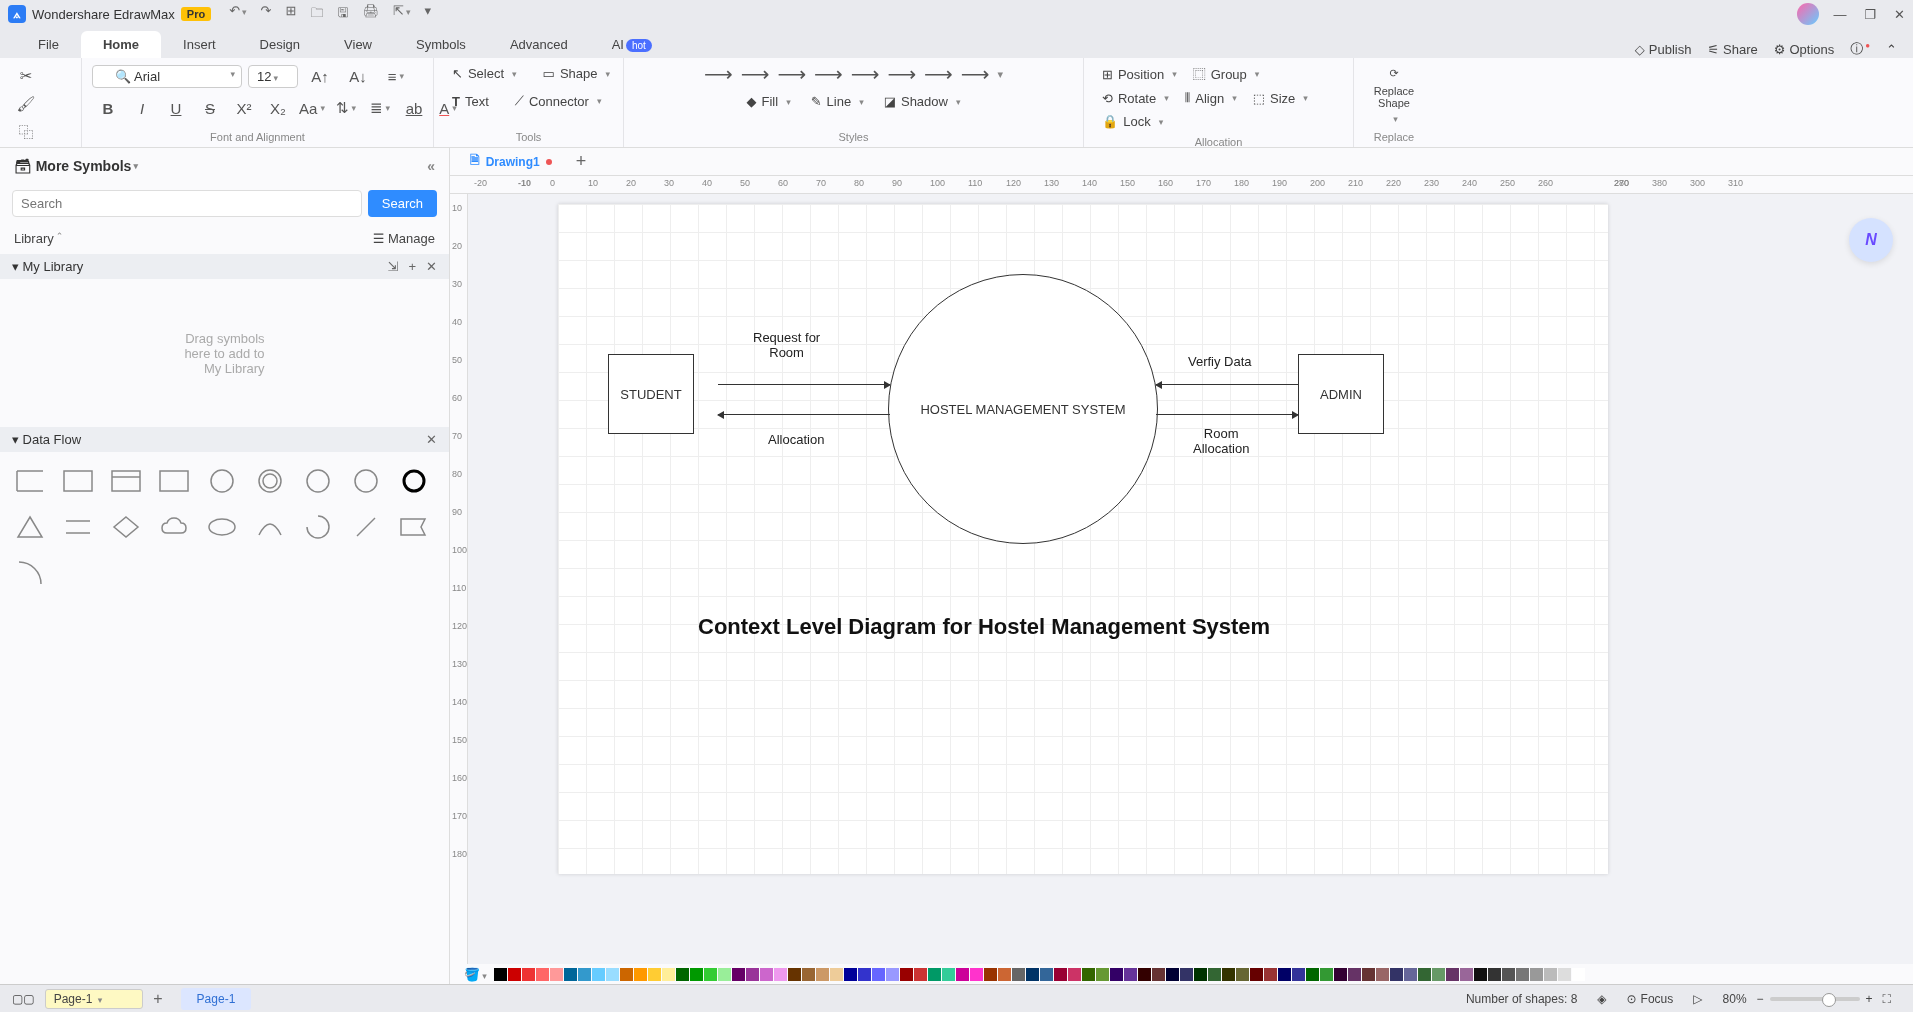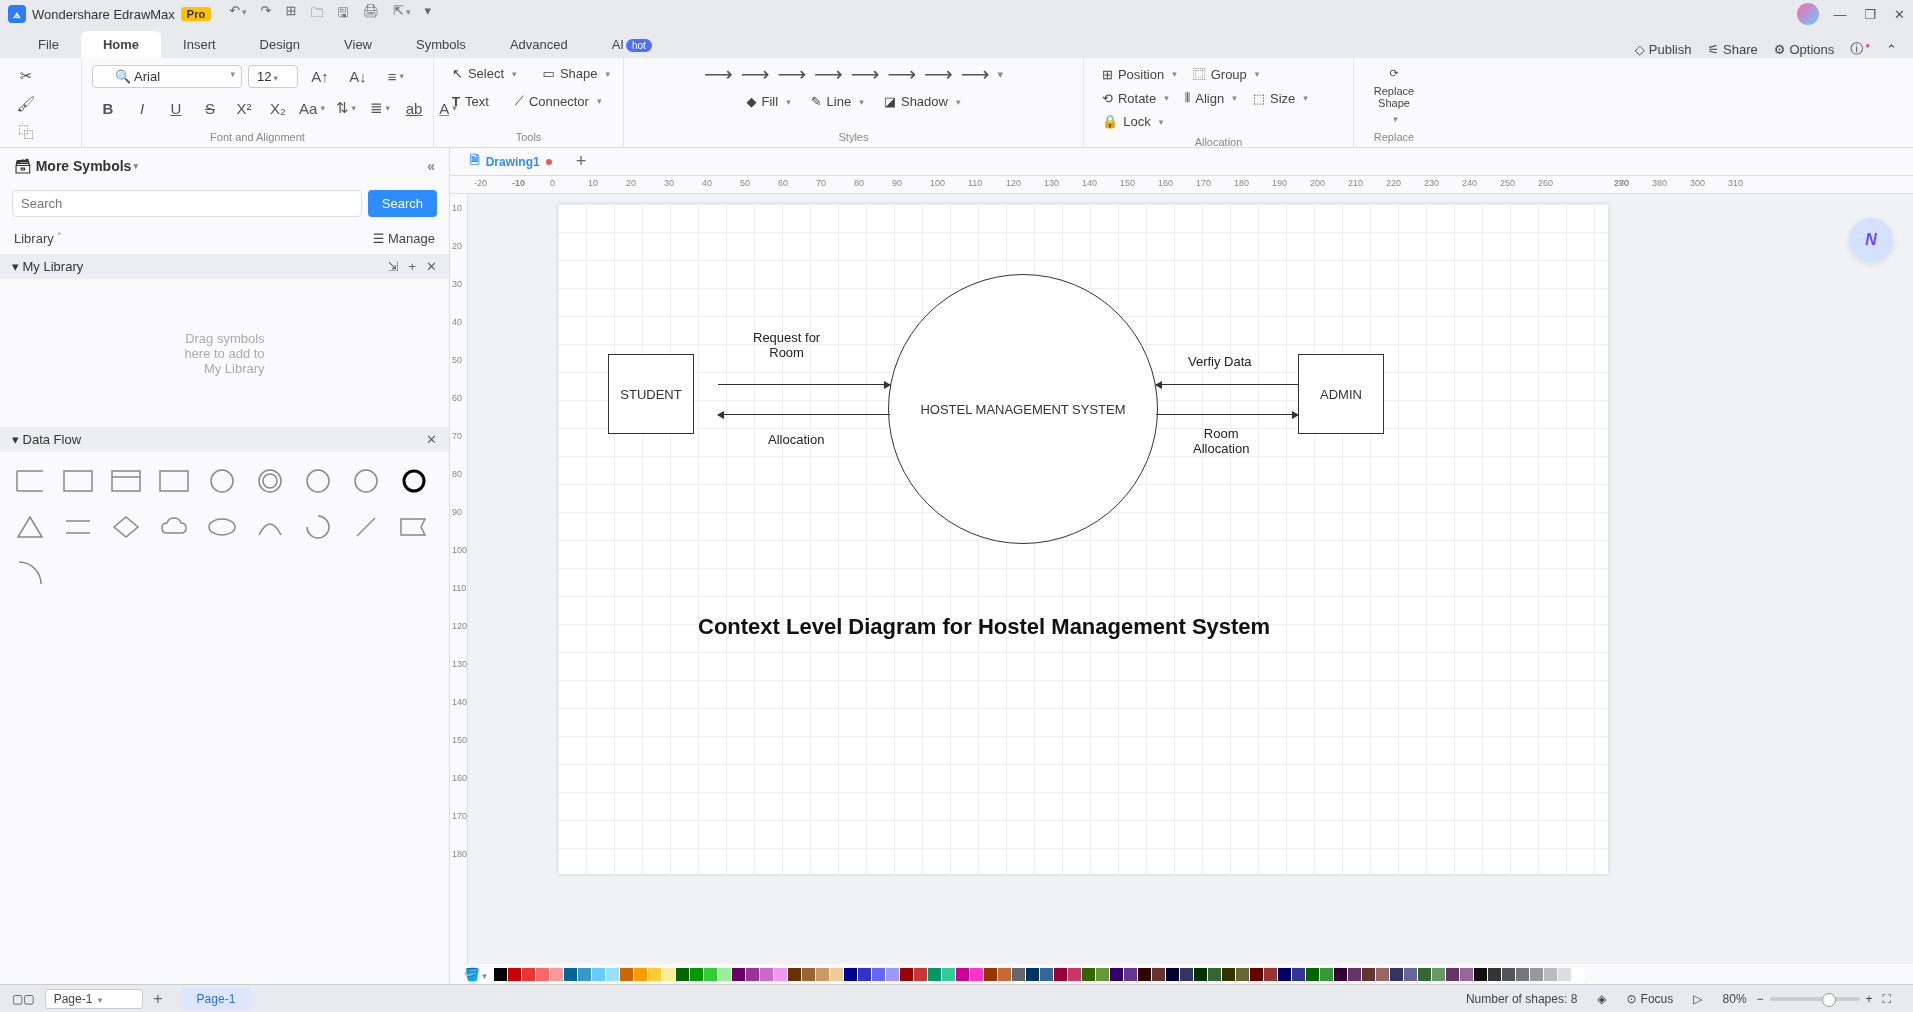--- a/index.html
+++ b/index.html
@@ -70,21 +70,21 @@
 .dtitle{position:absolute;font-size:22px;font-weight:700;color:#111;}
 .dline{position:absolute;height:1px;background:#333;}
 .dline::after{content:"";position:absolute;right:-1px;top:-3px;border-left:7px solid #333;border-top:4px solid transparent;border-bottom:4px solid transparent;}
 .dline.rev::after{left:-1px;right:auto;border-left:none;border-right:7px solid #333;}
 
 .color-strip{position:absolute;left:0;right:0;bottom:0;height:20px;background:#fafafc;display:flex;align-items:center;padding-left:14px;gap:1px;}
 .color-strip .sw{width:13px;height:13px;}
 .ai-float{position:absolute;right:20px;top:70px;width:44px;height:44px;border-radius:50%;background:#d5e2ff;display:flex;align-items:center;justify-content:center;color:#6a4bff;font-weight:bold;font-style:italic;font-size:16px;box-shadow:0 2px 6px rgba(0,0,0,.1);}
 
 .statusbar{height:28px;background:#e9eaee;border-top:1px solid #ccc;display:flex;align-items:center;padding:0 12px;font-size:12px;color:#444;}
-.statusbar .page-sel{border:1px solid #ccc;background:#ffffff;padding:2px 40px 2px 8px;border-radius:3px;margin:0 10px;}
+.statusbar .page-sel{border:1px solid #ccc;background:#fef9c3;padding:2px 40px 2px 8px;border-radius:3px;margin:0 10px;}
 .statusbar .ptab{background:#dce6ff;padding:4px 16px;border-radius:3px;color:#2f6fd4;margin-left:18px;}
 .statusbar .sspacer{flex:1;}
 .statusbar .sitem{margin:0 10px;display:flex;align-items:center;gap:4px;}
 .zoom-track{width:90px;height:4px;background:#ccc;border-radius:2px;position:relative;margin:0 6px;}
 .zoom-track::after{content:"";position:absolute;left:58%;top:-4px;width:12px;height:12px;background:#fff;border:1px solid #999;border-radius:50%;}
 .caret{font-size:9px;color:#888;margin-left:2px;}
 </style>
 </head>
 <body>
 
@@ -369,21 +369,21 @@
     </div>
   </div>
 
   <div class="canvas-wrap">
     <div class="doc-tabs">
       <div class="doc-tab">🗎 <span>Drawing1</span> <span class="dot"></span></div>
       <span style="font-size:18px;color:#666;margin-left:8px;cursor:pointer">+</span>
     </div>
     <div class="ruler-h" id="ruler-h">
         <span style="left: 24px;">-20</span>
-        <span style="left: 62px; font-weight: bold;">-10</span>
+        <span style="left: 68px; font-weight: bold;">-10</span>
         <span style="left: 100px;">0</span>
         <span style="left: 138px;">10</span>
         <span style="left: 176px;">20</span>
         <span style="left: 214px;">30</span>
         <span style="left: 252px;">40</span>
         <span style="left: 290px;">50</span>
         <span style="left: 328px;">60</span>
         <span style="left: 366px;">70</span>
         <span style="left: 404px;">80</span>
         <span style="left: 442px;">90</span>

